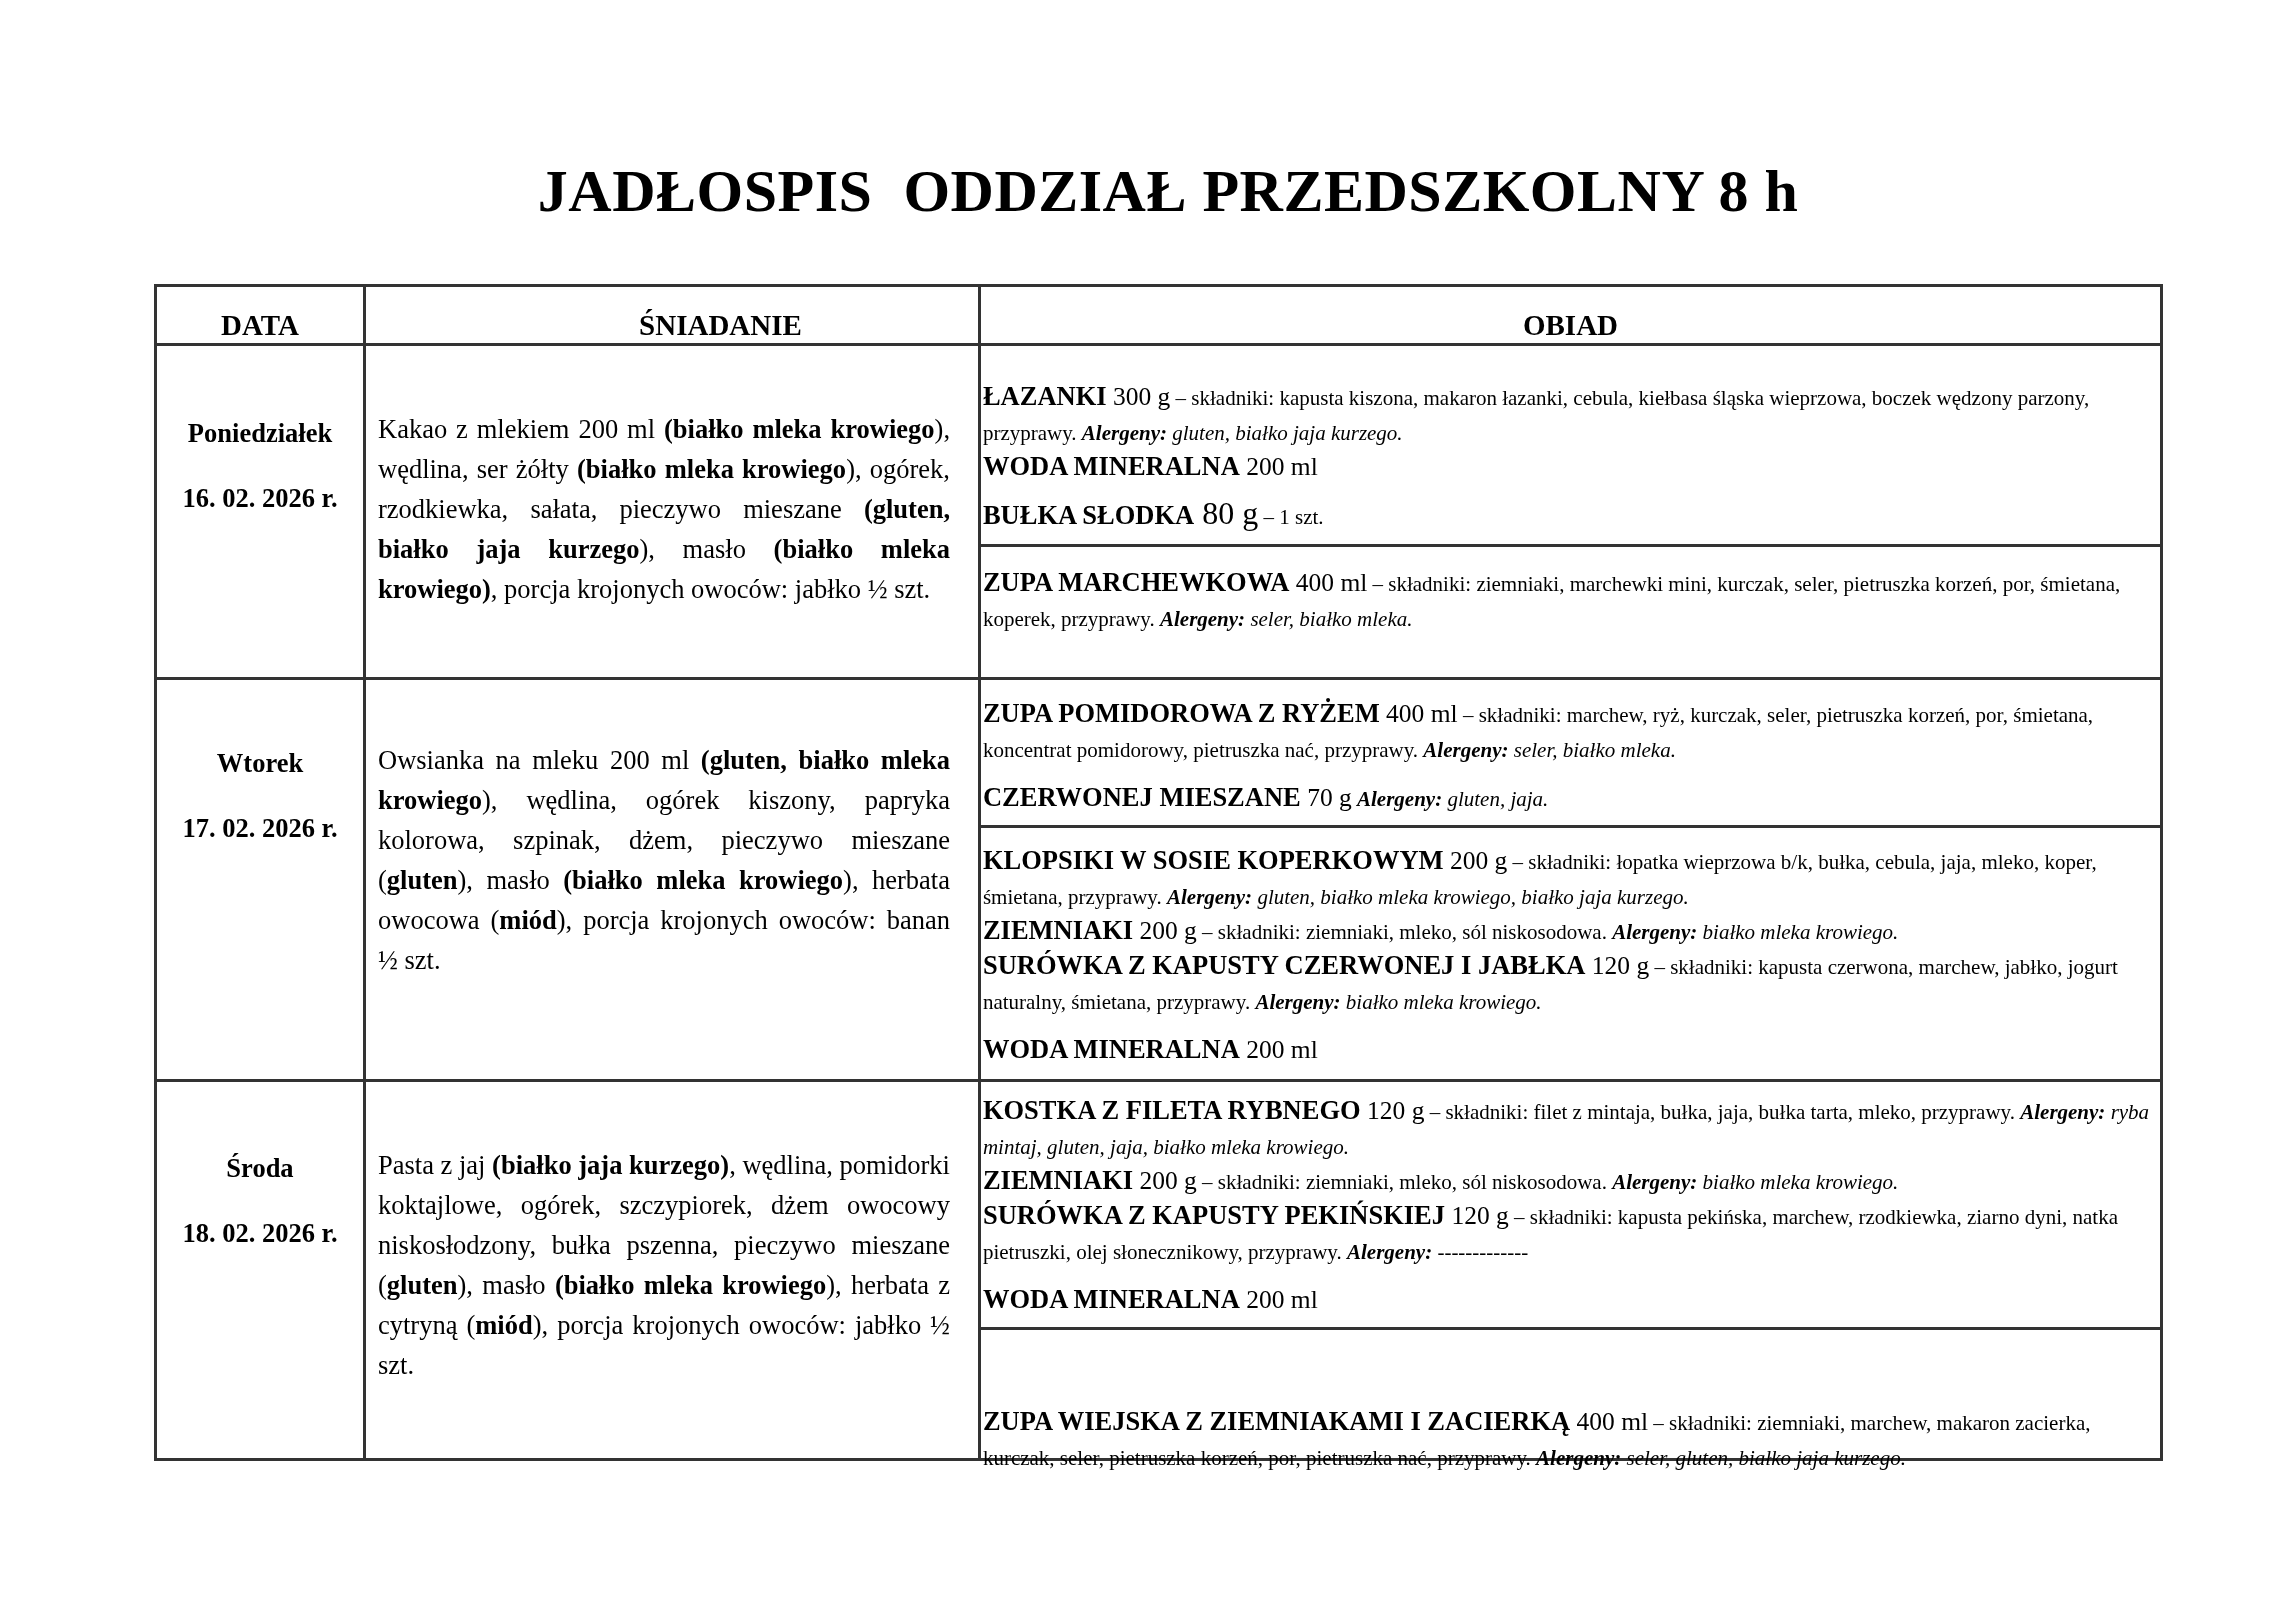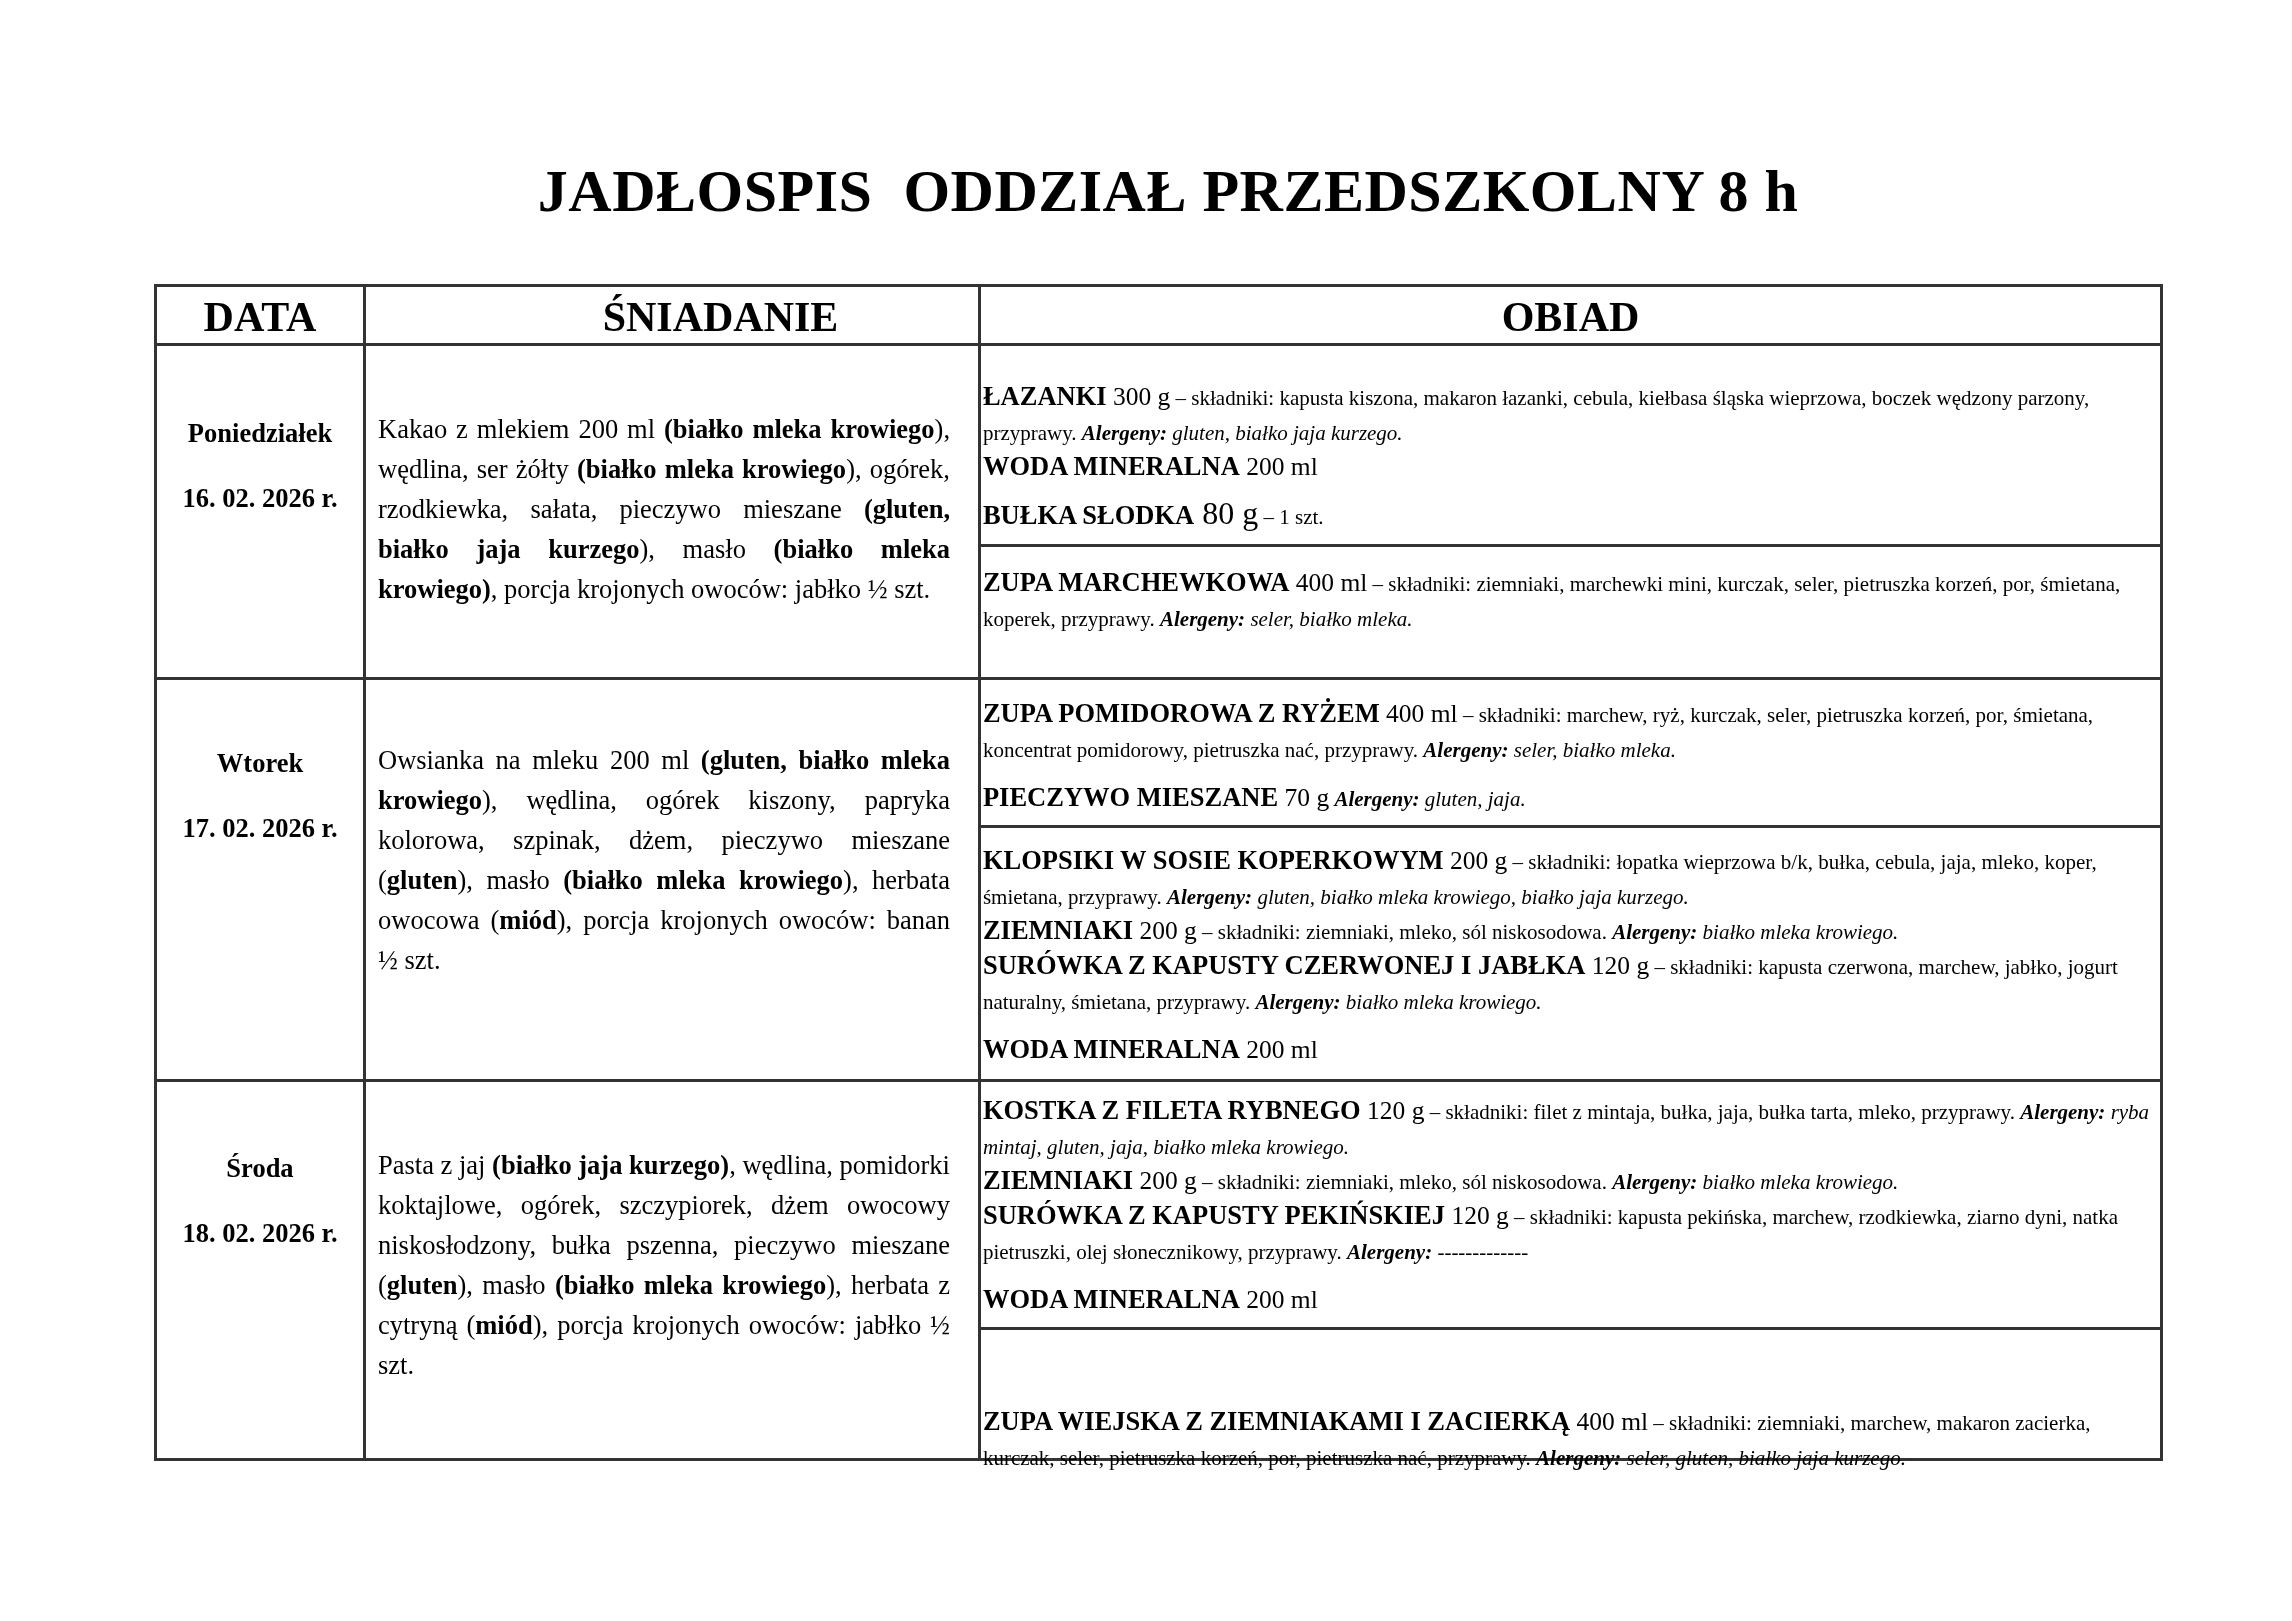--- a/index.html
+++ b/index.html
@@ -4,22 +4,22 @@
 <style>
   html, body { margin:0; padding:0; background:#ffffff; }
   body { width:2293px; height:1621px; position:relative; overflow:hidden;
          font-family:"Liberation Serif", "DejaVu Serif", serif; color:#000; }
   .title { position:absolute; left:0; width:2293px; top:157px; text-align:center;
            font-weight:bold; font-size:60px; letter-spacing:0.5px; white-space:pre; }
   .title span { position:relative; left:21.6px; }
   .line { position:absolute; background:#333; }
   .h { height:2.9px; }
   .v { width:2.9px; }
-  .hdr { position:absolute; top:288px; height:66px; line-height:59px; text-align:center;
-         font-weight:bold; font-size:42px; }
+  .hdr { position:absolute; top:296px; height:66px; line-height:59px; text-align:center;
+         font-weight:bold; font-size:29px; }
   .date { position:absolute; left:157px; width:206px; text-align:center; font-weight:bold;
           font-size:26.5px; line-height:43px; }
   .date div { margin-bottom:21.6px; }
   .sn { position:absolute; left:378px; width:572px; font-size:26.5px; line-height:40px;
         text-align:justify; text-align-last:left; }
   .ob { position:absolute; left:980px; padding-left:2.9px; width:1176px; font-size:24.5px; line-height:33px; }
   .ob p { margin:0; }
   .ob .gap { height:13.7px; }
   b.dish { font-weight:bold; font-size:26.5px; }
   .sm { font-size:21px; }
@@ -72,21 +72,21 @@
     <p><b class="dish">WODA MINERALNA</b><span class="qty" style="font-size: 25.5px;"> 200 ml</span></p>
     <div class="gap"></div>
     <p><b class="dish">BUŁKA SŁODKA</b><span class="qty" style="font-size: 32px;"> 80 g</span><span class="sm"> – 1 szt.</span></p>
   </div>
 <div class="ob" style="top:566px;">
     <p><b class="dish">ZUPA MARCHEWKOWA</b><span class="qty" style="font-size: 25.5px;"> 400 ml</span><span class="sm"> – składniki: ziemniaki, marchewki mini, kurczak, seler, pietruszka korzeń, por, śmietana, koperek, przyprawy. </span><span class="al sm"><b>Alergeny: </b><i>seler, białko mleka.</i></span></p>
   </div>
 <div class="ob" style="top:697px;">
     <p><b class="dish">ZUPA POMIDOROWA Z RYŻEM</b><span class="qty" style="font-size: 25.5px;"> 400 ml</span><span class="sm"> – składniki: marchew, ryż, kurczak, seler, pietruszka korzeń, por, śmietana, koncentrat pomidorowy, pietruszka nać, przyprawy. </span><span class="al sm"><b>Alergeny: </b><i>seler, białko mleka.</i></span></p>
     <div class="gap"></div>
-    <p><b class="dish">PIECZYWO MIESZANE</b><span class="qty" style="font-size: 25.5px;"> 70 g</span><span class="sm"> </span><span class="al sm"><b>Alergeny: </b><i>gluten, jaja.</i></span></p>
+    <p><b class="dish">CZERWONEJ MIESZANE</b><span class="qty" style="font-size: 25.5px;"> 70 g</span><span class="sm"> </span><span class="al sm"><b>Alergeny: </b><i>gluten, jaja.</i></span></p>
   </div>
 <div class="ob" style="top:844px;">
     <p><b class="dish">KLOPSIKI W SOSIE KOPERKOWYM</b><span class="qty" style="font-size: 25.5px;"> 200 g</span><span class="sm"> – składniki: łopatka wieprzowa b/k, bułka, cebula, jaja, mleko, koper, śmietana, przyprawy. </span><span class="al sm"><b>Alergeny: </b><i>gluten, białko mleka krowiego, białko jaja kurzego.</i></span></p>
     <p><b class="dish">ZIEMNIAKI</b><span class="qty" style="font-size: 25.5px;"> 200 g</span><span class="sm"> – składniki: ziemniaki, mleko, sól niskosodowa. </span><span class="al sm"><b>Alergeny: </b><i>białko mleka krowiego.</i></span></p>
     <p><b class="dish">SURÓWKA Z KAPUSTY CZERWONEJ I JABŁKA</b><span class="qty" style="font-size: 25.5px;"> 120 g</span><span class="sm"> – składniki: kapusta czerwona, marchew, jabłko, jogurt naturalny, śmietana, przyprawy. </span><span class="al sm"><b>Alergeny: </b><i>białko mleka krowiego.</i></span></p>
     <div class="gap"></div>
     <p><b class="dish">WODA MINERALNA</b><span class="qty" style="font-size: 25.5px;"> 200 ml</span></p>
   </div>
 <div class="ob" style="top:1094px;">
     <p><b class="dish">KOSTKA Z FILETA RYBNEGO</b><span class="qty" style="font-size: 25.5px;"> 120 g</span><span class="sm"> – składniki: filet z mintaja, bułka, jaja, bułka tarta, mleko, przyprawy. </span><span class="al sm"><b>Alergeny: </b><i>ryba mintaj, gluten,  jaja, białko mleka krowiego.</i></span></p>

